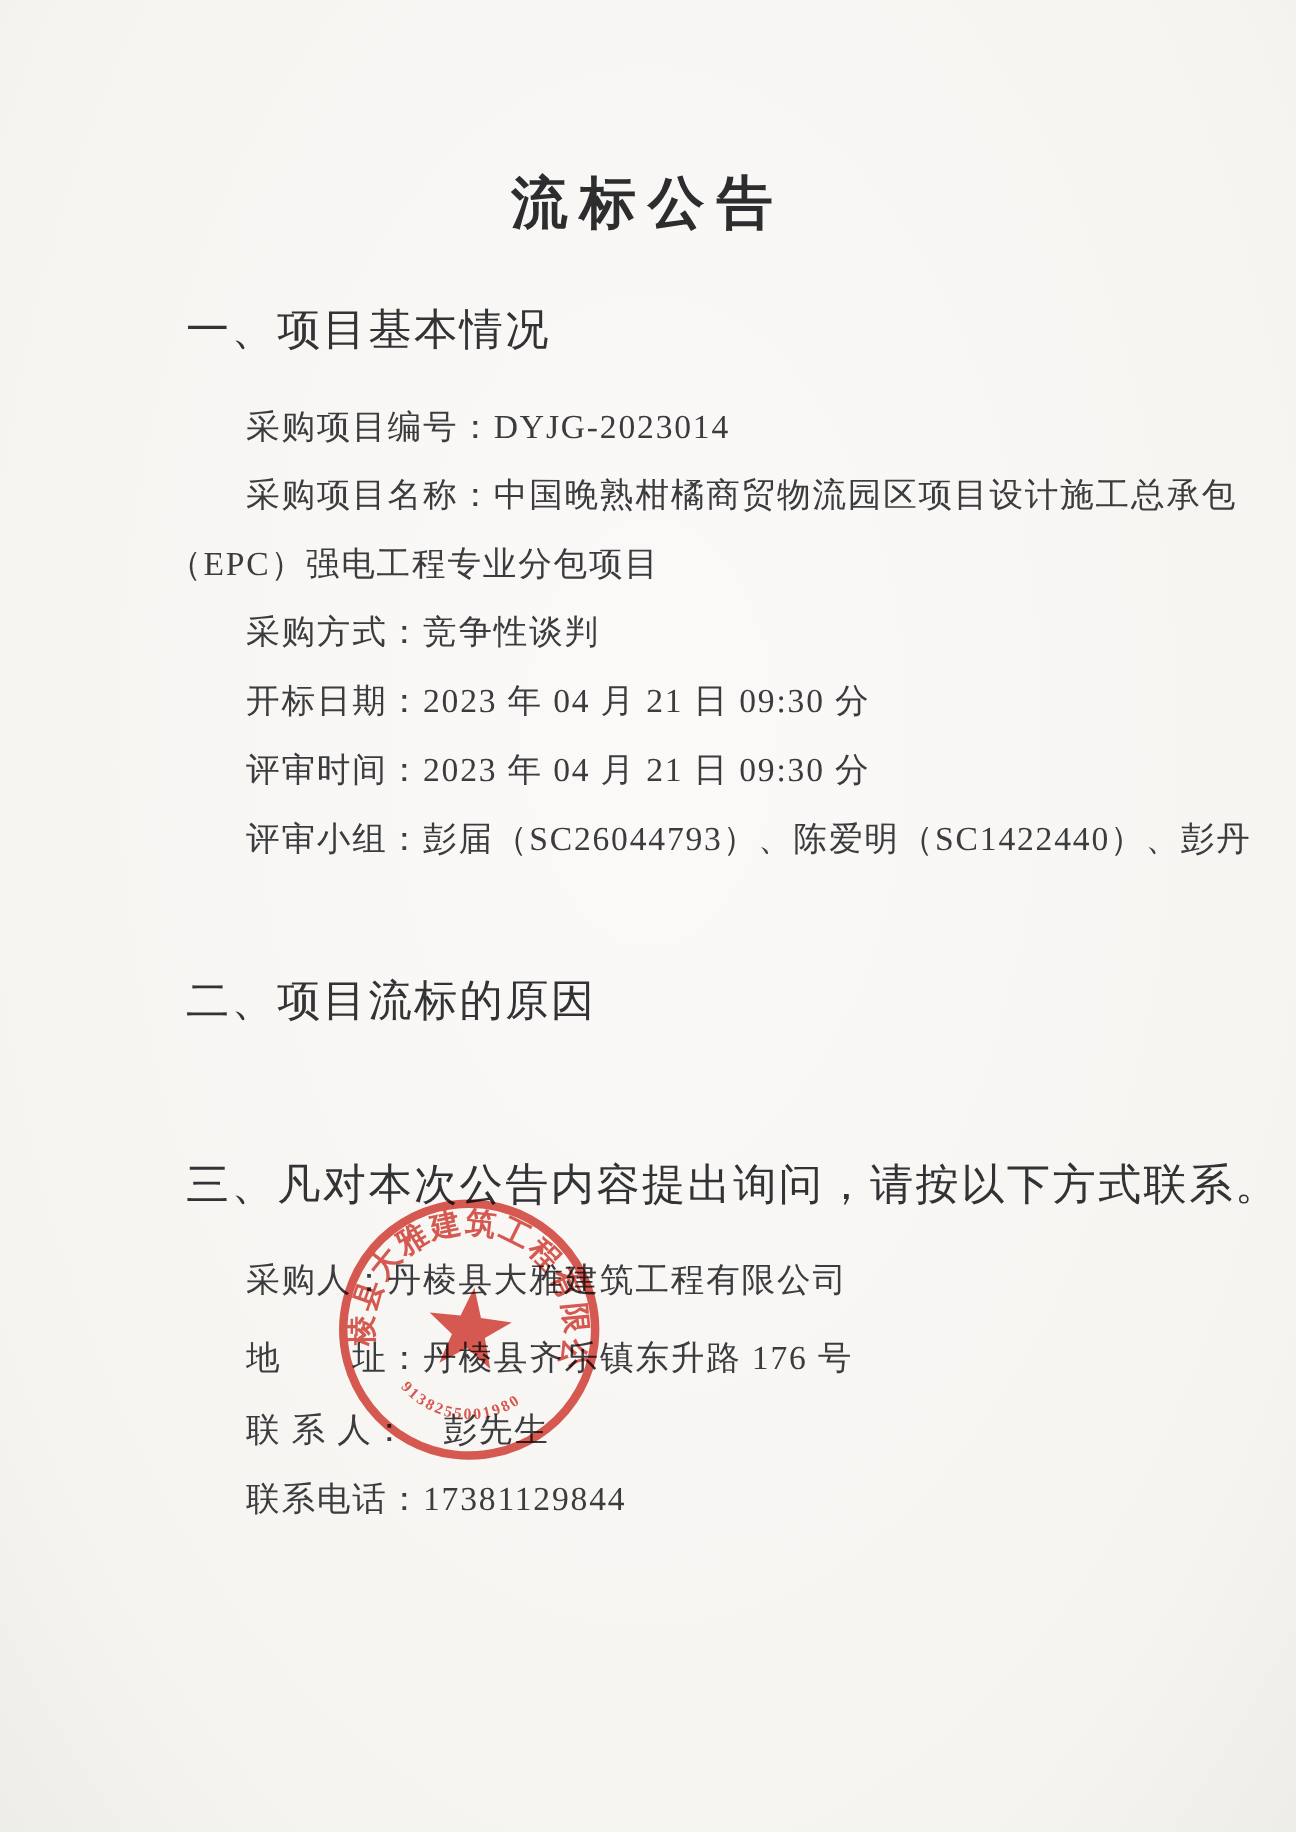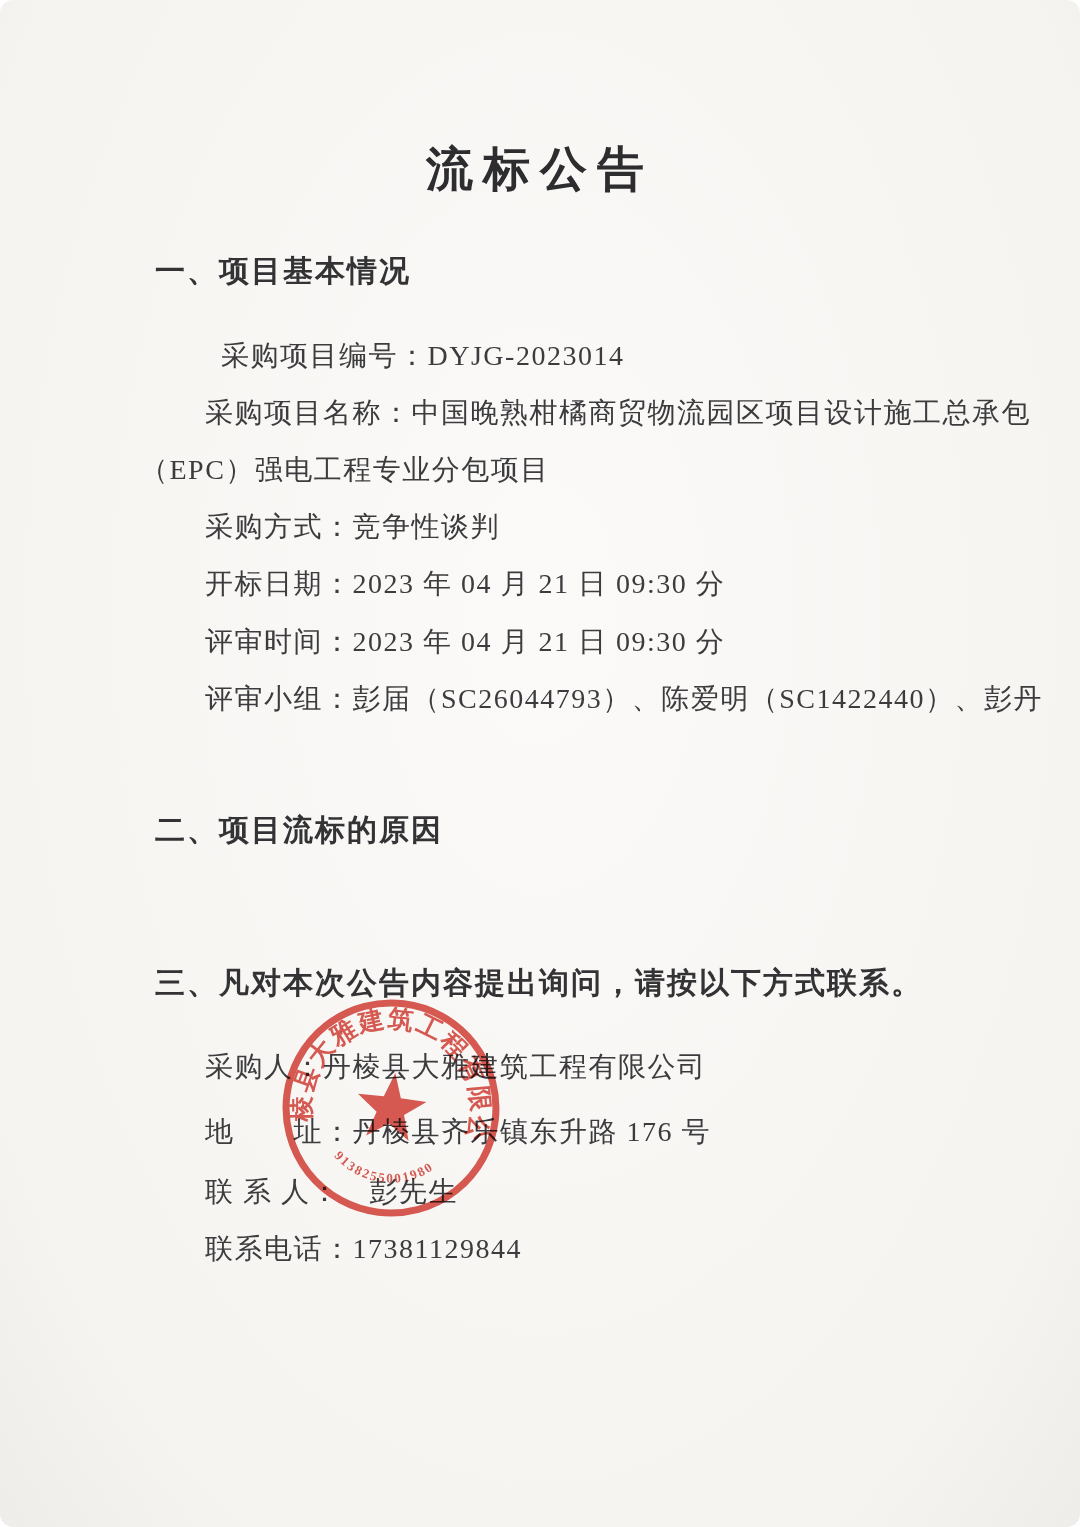--- a/index.html
+++ b/index.html
@@ -3,33 +3,32 @@
 <meta charset="utf-8">
 <style>
   html,body{margin:0;padding:0;}
   .canvas{
     position:relative;
     width:1080px;height:1527px;
     background:radial-gradient(ellipse at 50% 40%, #fbfaf8 0%, #f6f4f1 78%, #efedea 100%);
     overflow:hidden;
     font-family:"Liberation Serif","DejaVu Serif",serif;
     color:#39393c;
-    border-radius:13px;
   }
   .doc-title{
     position:absolute;top:138px;left:0;width:100%;
     text-align:center;
     font-size:47px;font-weight:bold;letter-spacing:10px;
     color:#2d2d30;
     font-family:"Liberation Serif","DejaVu Serif",serif;
   }
   .sec-heading{
     position:absolute;
     font-family:"Liberation Sans","DejaVu Sans",sans-serif;
-    font-weight:bold;font-size:30px;letter-spacing:2px;
+    font-weight:normal;font-size:36px;letter-spacing:2px;
     color:#333336;
     white-space:pre;
   }
   .body-line{
     position:absolute;
     font-size:28px;letter-spacing:1.5px;
     color:#3c3c3f;
     white-space:pre;
   }
   .date-line{
@@ -53,21 +52,21 @@
 </style>
 </head>
 <body>
 
 <div class="canvas">
 
   <div class="doc-title">流标公告</div>
 
   <div class="sec-heading" style="left:155px;top:251px;">一、项目基本情况</div>
 
-  <div class="body-line" style="left:205px;top:337px;margin-left:16px;">采购项目编号：DYJG-2023014</div>
+  <div class="body-line" style="left:205px;top:337px;">采购项目编号：DYJG-2023014</div>
   <div class="body-line" style="left:205px;top:394px;">采购项目名称：中国晚熟柑橘商贸物流园区项目设计施工总承包</div>
   <div class="body-line" style="left:205px;top:508px;">采购方式：竞争性谈判</div>
   <div class="body-line" style="left:140px;top:451px;">（EPC）强电工程专业分包项目</div>
   <div class="body-line" style="left:205px;top:565px;">开标日期：2023 年 04 月 21 日 09:30 分</div>
   <div class="body-line" style="left:205px;top:623px;">评审时间：2023 年 04 月 21 日 09:30 分</div>
   <div class="body-line" style="left:205px;top:680px;">评审小组：彭届（SC26044793）、陈爱明（SC1422440）、彭丹</div>
 
   <div class="sec-heading" style="left:155px;top:810px;">二、项目流标的原因</div>
 
   <div class="sec-heading" style="left:155px;top:963px;">三、凡对本次公告内容提出询问，请按以下方式联系。</div>

